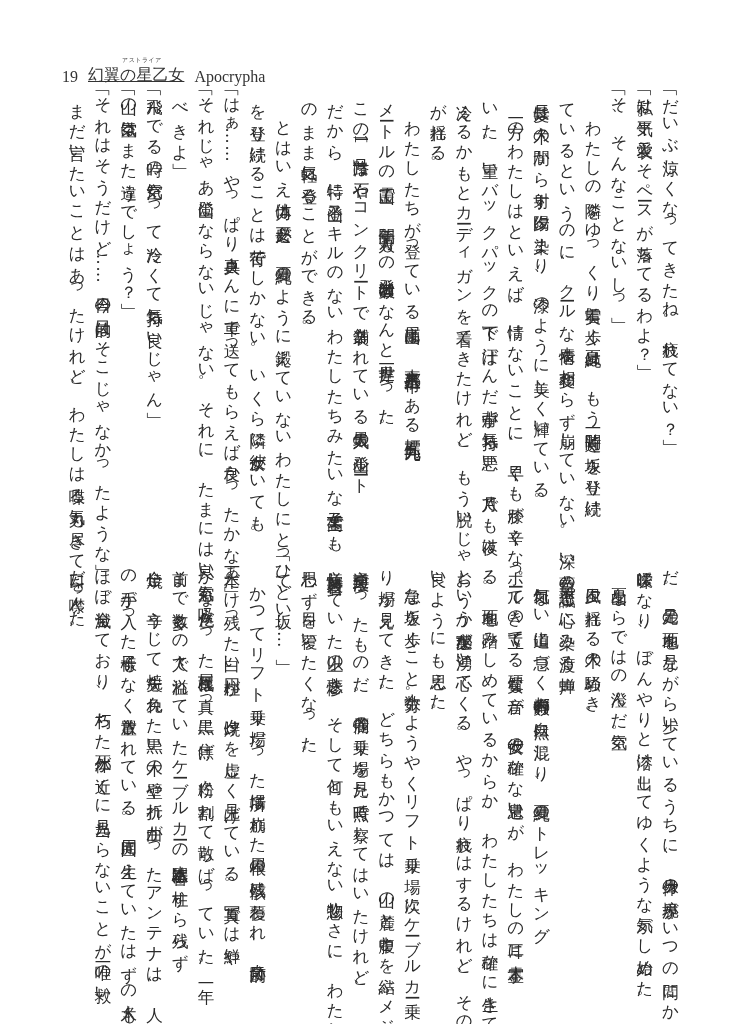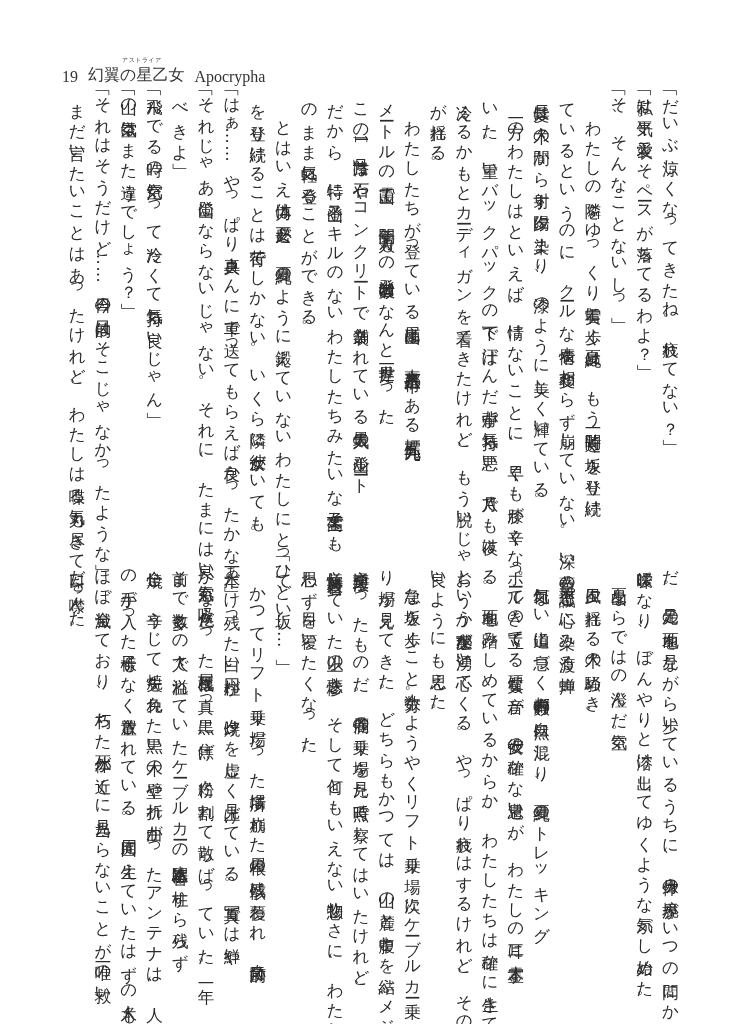--- a/index.html
+++ b/index.html
@@ -5,21 +5,21 @@
   html, body { margin: 0; padding: 0; }
   body {
     width: 756px; height: 1024px; background: #ffffff; position: relative; overflow: hidden;
     font-family: "DejaVu Serif", "Liberation Serif", serif; color: #2a2a2a;
   }
   .header {
     position: absolute; left: 62px; top: 64px; height: 22px;
     display: flex; align-items: flex-end; gap: 10px;
     font-family: "Liberation Serif", "DejaVu Serif", serif; font-size: 16px; color: #333;
   }
-  .header .title-wrap { position: relative; display: inline-block; }
+  .header .title-wrap { position: relative; display: inline-block; text-decoration: underline; }
   .header .ruby {
     position: absolute; top: -9px; left: 34px; font-size: 6px; letter-spacing: 0.5px; color: #444; white-space: nowrap;
   }
   .block { position: absolute; }
   .col {
     position: absolute; top: 0;
     writing-mode: vertical-rl; -webkit-writing-mode: vertical-rl;
     font-size: 16.5px; line-height: 20px; letter-spacing: 1.4px;
     white-space: nowrap; color: #2b2b2b;
   }

